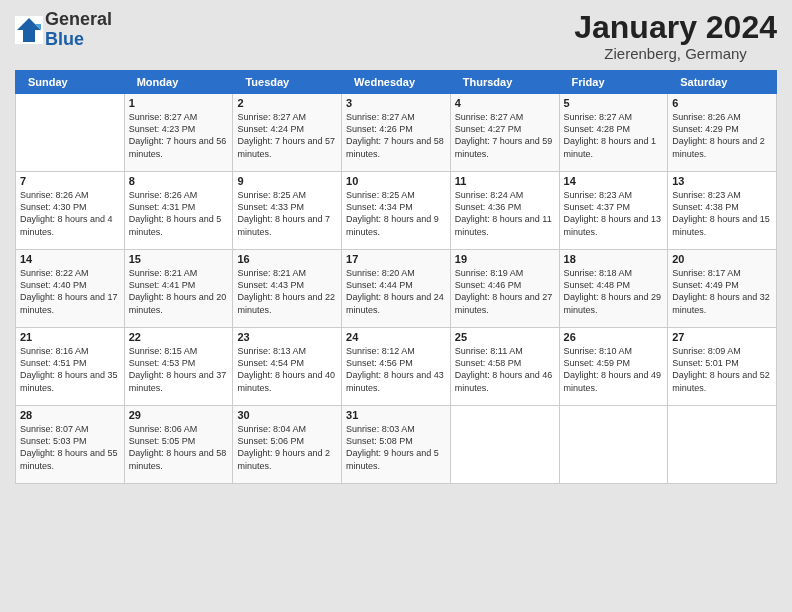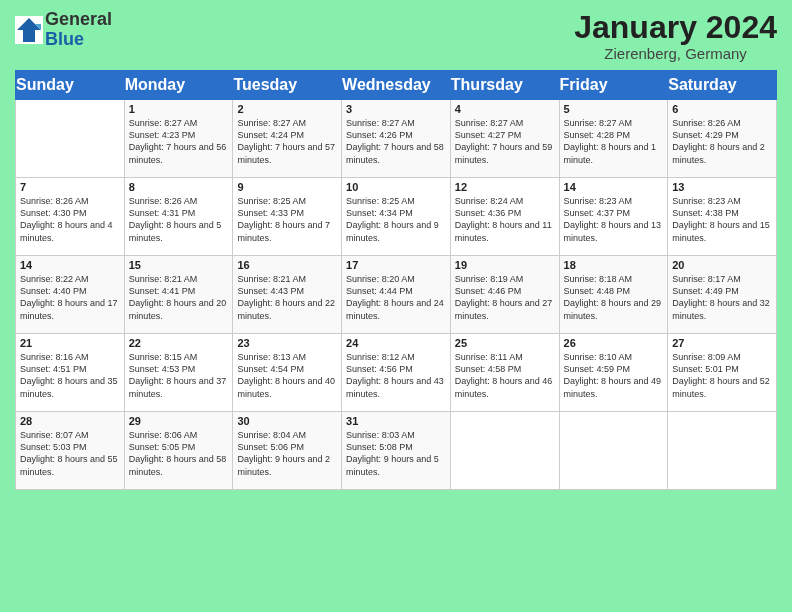--- a/index.html
+++ b/index.html
@@ -7,21 +7,21 @@
       font-family: Arial, sans-serif;
       background: #fff;
       width: 792px;
       height: 612px;
       overflow: hidden;
     }
     .page {
       width: 792px;
       height: 612px;
       padding: 10px 15px;
-      background: #86efac;
+      background: #e5e5e5;
     }
     .header {
       display: flex;
       justify-content: space-between;
       align-items: flex-start;
       margin-bottom: 8px;
     }
     .logo {
       display: flex;
       align-items: center;
@@ -55,23 +55,23 @@
     table {
       width: 100%;
       border-collapse: collapse;
       table-layout: fixed;
     }
     thead tr {
       background: #2a6fc9;
     }
     thead th {
       color: #fff;
-      font-size: 16px;
-      font-weight: bold;
-      padding: 5px 0;
+      font-size: 11px;
+      font-weight: bold;
+      padding: 5px 12px;
       text-align: left;
       border: 1px solid #2a6fc9;
     }
     tbody td {
       vertical-align: top;
       border: 1px solid #ccc;
       padding: 3px 4px;
       font-size: 9.5px;
       color: #333;
       height: 78px;
@@ -150,21 +150,21 @@
         </tr>
         <tr>
           <td><span class="day-num">7</span>
         <span class="cell-text">Sunrise: 8:26 AM<br>Sunset: 4:30 PM<br>Daylight: 8 hours and 4 minutes.</span></td>
           <td><span class="day-num">8</span>
         <span class="cell-text">Sunrise: 8:26 AM<br>Sunset: 4:31 PM<br>Daylight: 8 hours and 5 minutes.</span></td>
           <td><span class="day-num">9</span>
         <span class="cell-text">Sunrise: 8:25 AM<br>Sunset: 4:33 PM<br>Daylight: 8 hours and 7 minutes.</span></td>
           <td><span class="day-num">10</span>
         <span class="cell-text">Sunrise: 8:25 AM<br>Sunset: 4:34 PM<br>Daylight: 8 hours and 9 minutes.</span></td>
-          <td><span class="day-num">12</span>
+          <td><span class="day-num">11</span>
         <span class="cell-text">Sunrise: 8:24 AM<br>Sunset: 4:36 PM<br>Daylight: 8 hours and 11 minutes.</span></td>
           <td><span class="day-num">14</span>
         <span class="cell-text">Sunrise: 8:23 AM<br>Sunset: 4:37 PM<br>Daylight: 8 hours and 13 minutes.</span></td>
           <td><span class="day-num">13</span>
         <span class="cell-text">Sunrise: 8:23 AM<br>Sunset: 4:38 PM<br>Daylight: 8 hours and 15 minutes.</span></td>
         </tr>
         <tr>
           <td><span class="day-num">14</span>
         <span class="cell-text">Sunrise: 8:22 AM<br>Sunset: 4:40 PM<br>Daylight: 8 hours and 17 minutes.</span></td>
           <td><span class="day-num">15</span>

